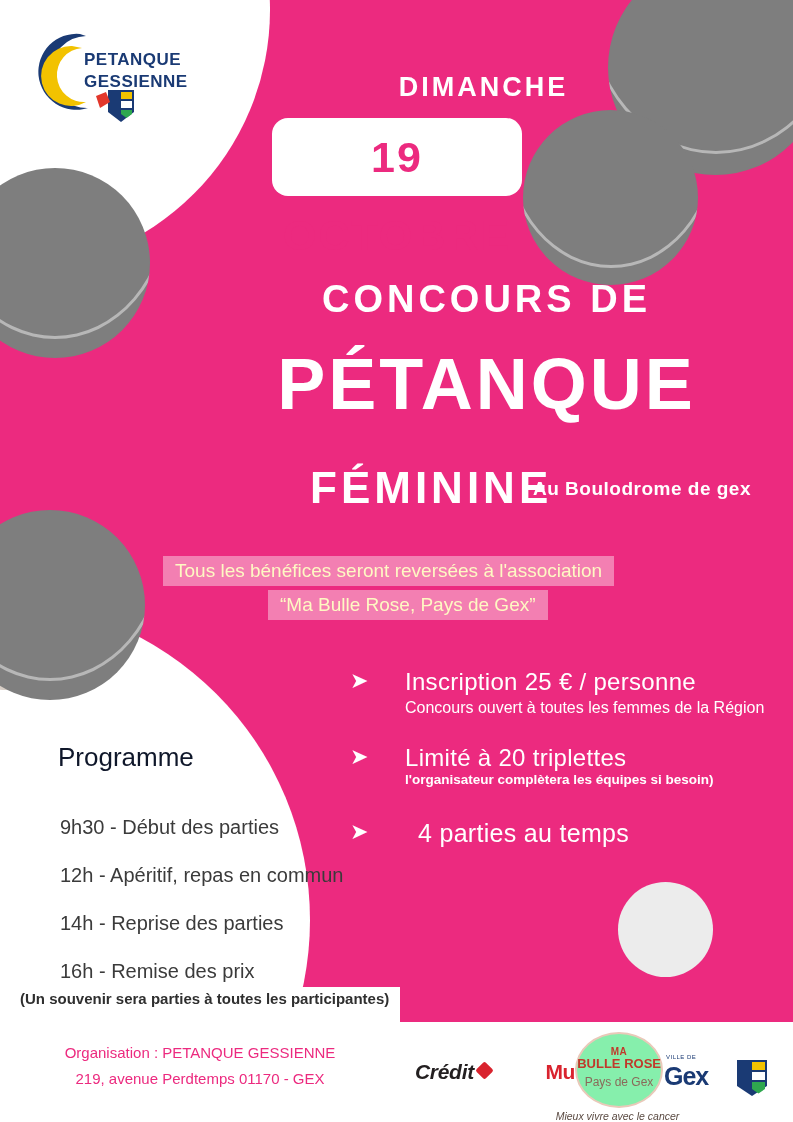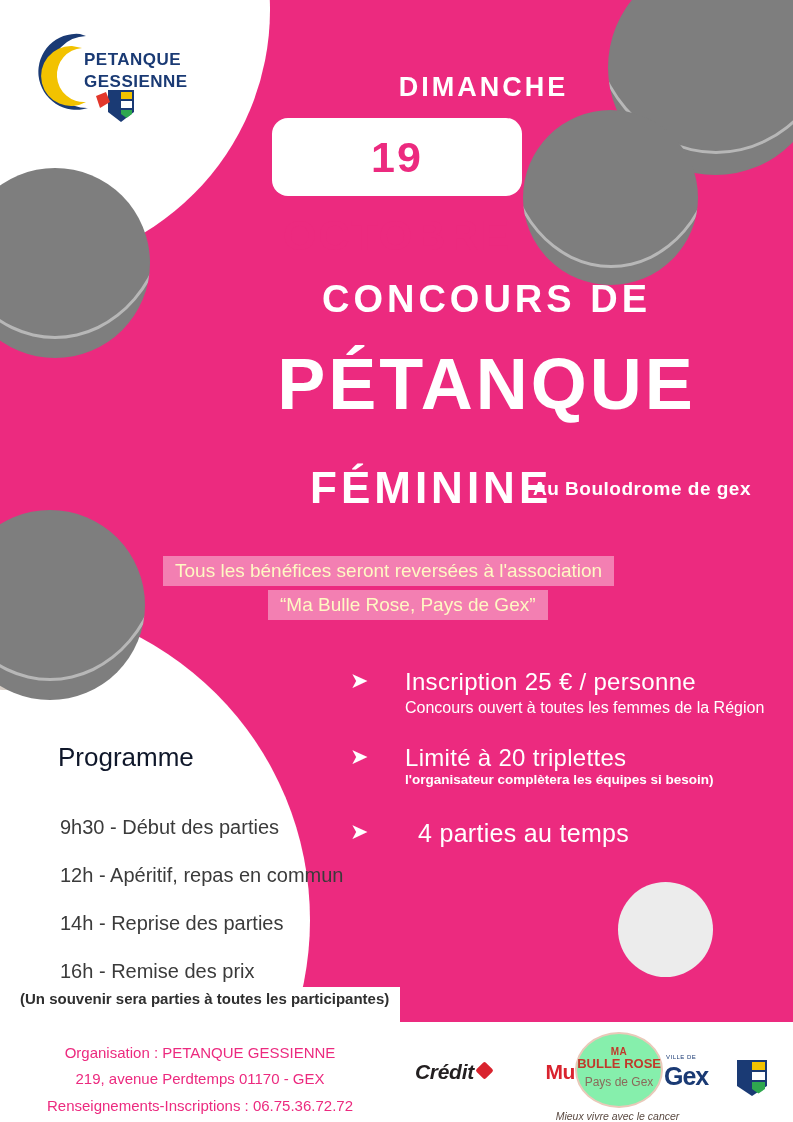--- a/index.html
+++ b/index.html
@@ -453,16 +453,15 @@
     <li>9h30 - Début des parties</li>
     <li>12h - Apéritif, repas en commun</li>
     <li>14h - Reprise des parties</li>
     <li>16h - Remise des prix</li>
   </ul>
   <div class="programme-note">(Un souvenir sera parties à toutes les participantes)</div>
 
   <div class="org">
     <div>Organisation : PETANQUE GESSIENNE</div>
     <div>219, avenue Perdtemps 01170 - GEX</div>
-    <div>Renseignements-Inscriptions : 06.75.36.72.72</div>
   </div>
 
 </div>
 
 </body></html>

